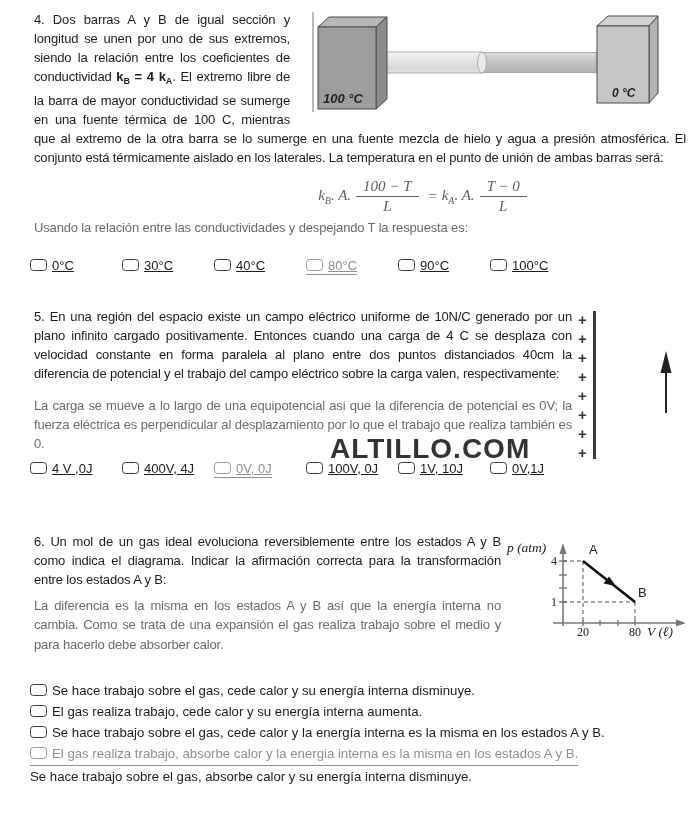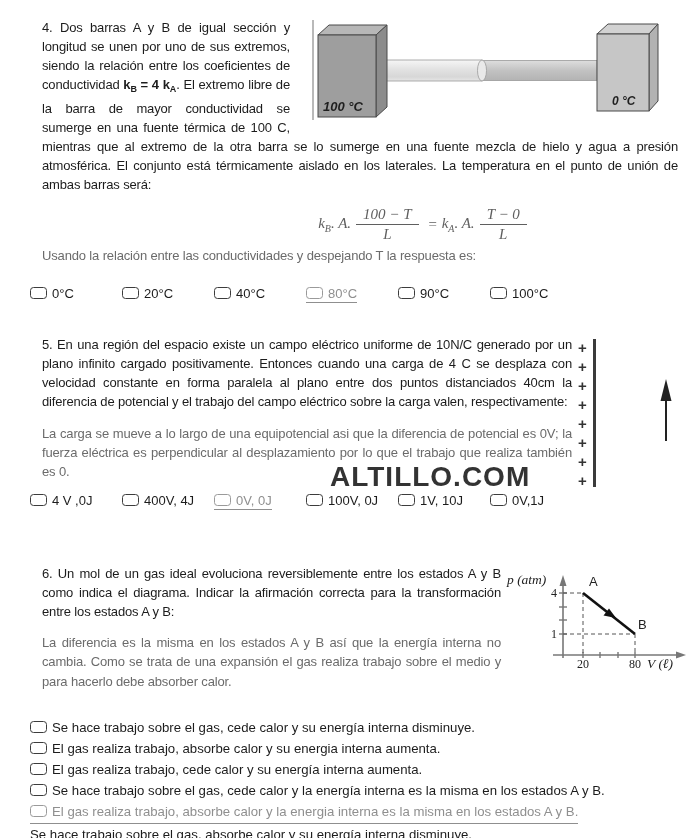--- a/index.html
+++ b/index.html
@@ -1,19 +1,19 @@
 <!DOCTYPE html>
 <html><head>
 <meta charset="utf-8">
 <style>
   html,body{margin:0;padding:0;background:#ffffff;}
   .page{position:relative;width:700px;height:838px;box-sizing:border-box;
         padding:6px 10px 0 30px;overflow:hidden;background:#fff;
         font-family:"Liberation Sans",sans-serif;color:#1c1c1c;}
-  .qtext{font-size:13px;line-height:19px;letter-spacing:-0.15px;text-align:justify;margin:12px;}
+  .qtext{font-size:13px;line-height:19px;letter-spacing:-0.15px;text-align:justify;margin:4px;}
   .gray{color:#6b6b6b;}
   .bld{font-weight:bold;}
   .bsub{font-size:9px;vertical-align:-3px;font-weight:bold;}
 
   
   .q4fig{float:right;width:378px;height:100px;margin:2px 0 12px 22px;}
   .q5fig{float:right;width:112px;height:152px;margin:2px 0 0 6px;}
   .q6fig{float:right;width:185px;height:122px;margin:2px 0 0 4px;}
   svg text{font-family:"Liberation Sans",sans-serif;}
   .sertext{font-family:"Liberation Serif",serif;}
@@ -24,21 +24,21 @@
             font-family:"Liberation Serif",serif;font-style:italic;font-size:15px;}
   .eqk sub{font-size:10px;}
   .frac{display:inline-flex;flex-direction:column;align-items:center;line-height:1.15;margin:0 5px;}
   .frac .num{border-bottom:1px solid #5f5f5f;padding:0 7px 1px;}
   .frac .den{padding-top:1px;}
   .eqs{margin:0 4px;}
 
   
   .optrow{display:flex;margin:0;}
   .optrow .opt{flex:0 0 92px;font-size:13px;white-space:nowrap;color:#1c1c1c;}
-  .opt .inner{display:inline-block;padding-bottom:1px;}
+  .opt .inner{display:inline-block;padding-bottom:1px;text-decoration:underline;}
   .cb{display:inline-block;width:15px;height:10px;border:1.7px solid #3c3c3c;
       border-radius:3.5px;margin-right:5px;vertical-align:-1px;background:#fff;box-sizing:content-box;}
   .opt.correct{color:#8f8f8f;}
   .opt.correct .inner{border-bottom:1px solid #8f8f8f;}
   .opt.correct .cb{border-color:#9a9a9a;}
 
   
   .optlist{margin:26px 0 0 0;font-size:13.2px;line-height:21px;}
   .optline{white-space:nowrap;color:#1c1c1c;}
   .optline .inner{display:inline-block;}
@@ -114,21 +114,21 @@
       <span class="frac">
           <span class="num">T − 0</span>
           <span class="den">L</span>
         </span>
     </div>
 
     <p class="qtext gray despeje">Usando la relación entre las conductividades y despejando T la respuesta es:</p>
 
     <div class="optrow">
       <span class="opt"><span class="inner"><span class="cb"></span><span>0°C</span></span></span>
-      <span class="opt"><span class="inner"><span class="cb"></span><span>20°C</span></span></span>
+      <span class="opt"><span class="inner"><span class="cb"></span><span>30°C</span></span></span>
       <span class="opt"><span class="inner"><span class="cb"></span><span>40°C</span></span></span>
       <span class="opt correct"><span class="inner"><span class="cb"></span><span>80°C</span></span></span>
       <span class="opt"><span class="inner"><span class="cb"></span><span>90°C</span></span></span>
       <span class="opt"><span class="inner"><span class="cb"></span><span>100°C</span></span></span>
     </div>
   </div>
 
   <div class="sec5">
 
     <div class="q5fig">
@@ -201,21 +201,20 @@
         <text x="133" y="63" font-size="13" fill="#222">B</text>
       </svg>
     </div>
 
     <p class="qtext">6. Un mol de un gas ideal evoluciona reversiblemente entre los estados A y B como indica el diagrama. Indicar la afirmación correcta para la transformación entre los estados A y B:</p>
 
     <p class="qtext gray expl">La diferencia es la misma en los estados A y B así que la energía interna no cambia. Como se trata de una expansión el gas realiza trabajo sobre el medio y para hacerlo debe absorber calor.</p>
 
     <div class="optlist">
       <div class="optline"><span class="inner"><span class="cb"></span><span>Se hace trabajo sobre el gas, cede calor y  su energía interna disminuye.</span></span></div>
-      <div class="optline"><span class="inner"><span class="cb"></span><span>El gas realiza trabajo, absorbe calor y su energia interna aumenta.</span></span></div>
       <div class="optline"><span class="inner"><span class="cb"></span><span>El gas realiza trabajo, cede calor y su energía interna aumenta.</span></span></div>
       <div class="optline"><span class="inner"><span class="cb"></span><span>Se hace trabajo sobre el gas, cede calor y  la  energía interna es la misma en los estados A y B.</span></span></div>
       <div class="optline correct"><span class="inner"><span class="cb"></span><span>El gas realiza trabajo,  absorbe calor y la energia interna es la misma en los estados A y B.</span></span></div>
       <div class="optline"><span class="inner"><span>Se hace trabajo sobre el gas,  absorbe calor y  su energía interna disminuye.</span></span></div>
     </div>
   </div>
 
 </div>
 
 </body></html>

